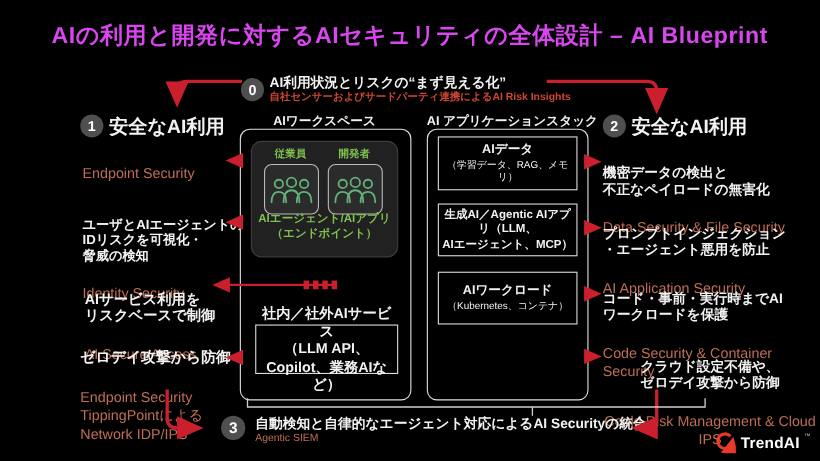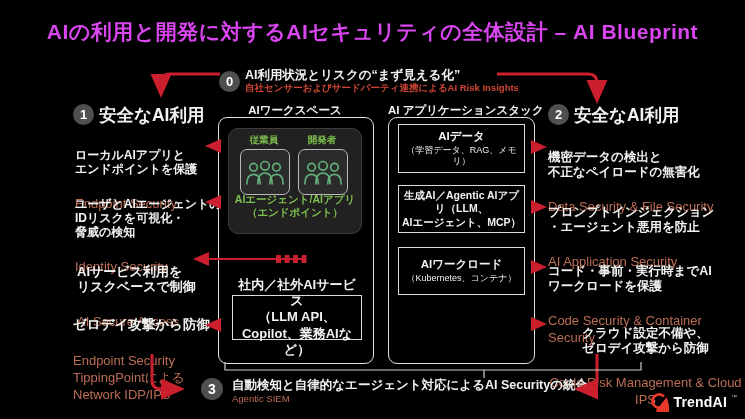--- a/index.html
+++ b/index.html
@@ -103,22 +103,20 @@
   </svg>
 
   <div class="abs num step0-num">0</div>
   <div class="abs step0-title">AI利用状況とリスクの“まず見える化”</div>
   <div class="abs step0-sub">自社センサーおよびサードパーティ連携によるAI Risk Insights</div>
 
   <div class="abs num hdr-num1">1</div>
   <div class="abs hdr-title1">安全なAI利用</div>
 
   <div class="abs item l1">
-    <div class="t">ローカルAIアプリと
-エンドポイントを保護</div>
     <div class="s">Endpoint Security</div>
   </div>
   <div class="abs item l2">
     <div class="t">ユーザとAIエージェントの
 IDリスクを可視化・
 脅威の検知</div>
     <div class="s">Identity Security</div>
   </div>
   <div class="abs item l3">
     <div class="t">AIサービス利用を

